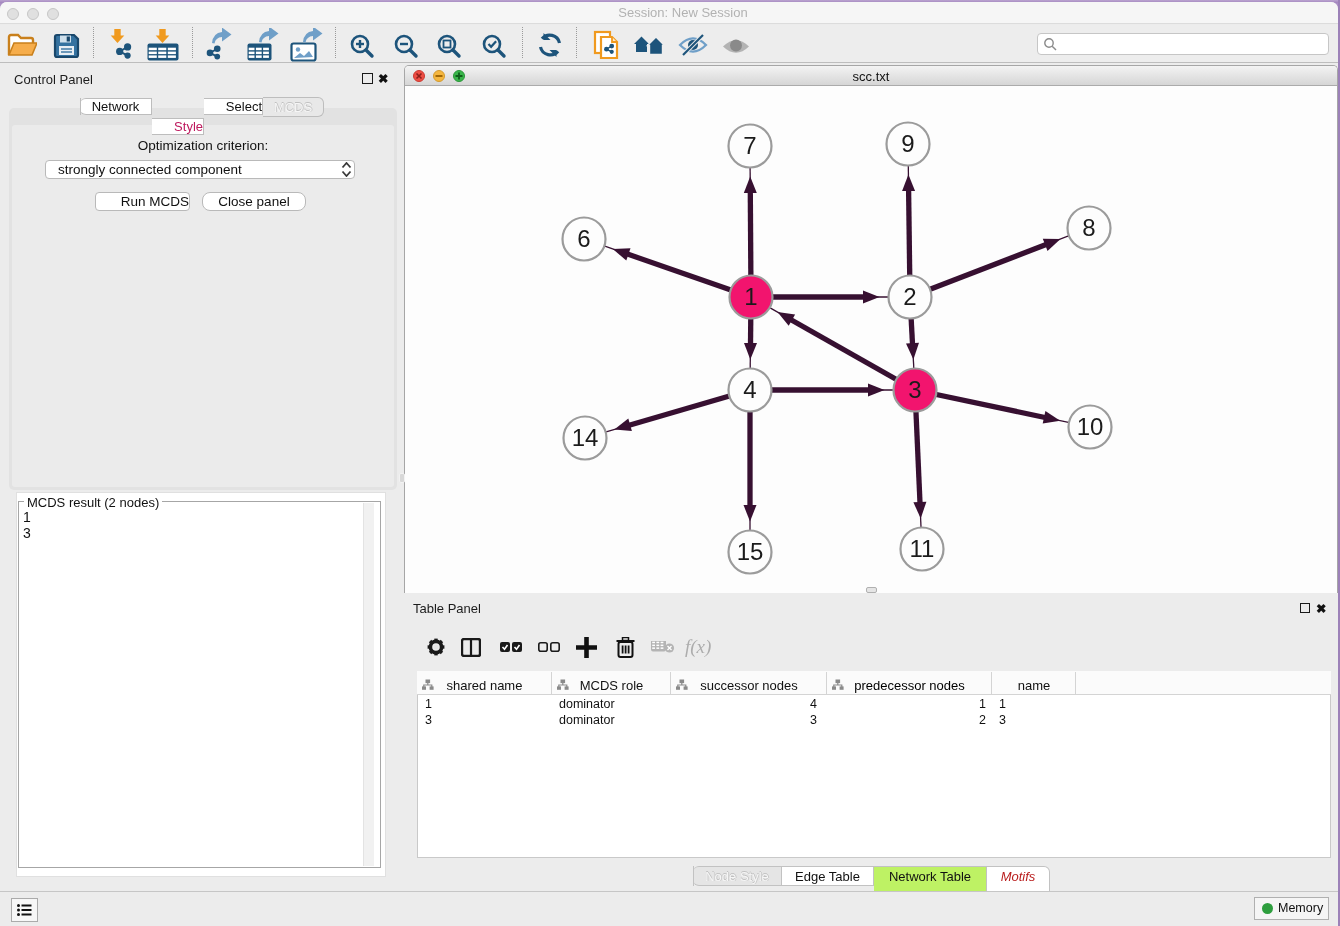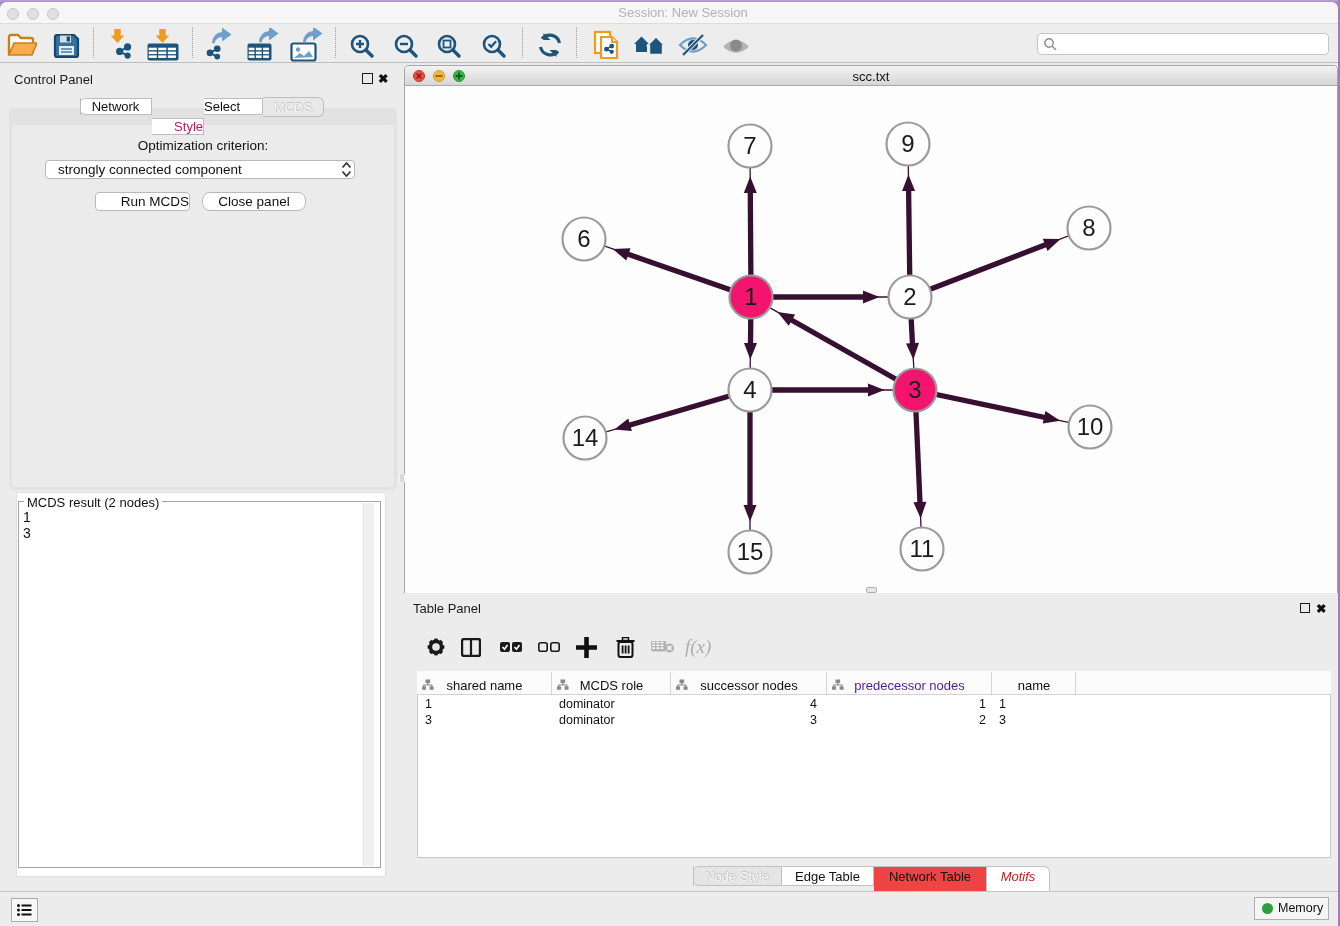--- a/index.html
+++ b/index.html
@@ -138,21 +138,21 @@
     <line x1="9.2" y1="9.2" x2="13" y2="13" stroke="#8a8a8a" stroke-width="1.4"></line>
   </svg>
 
 <div class="abs" style="left:14px;top:72px;font-size:13px;color:#1c1c1c">Control Panel</div>
 <div class="abs" style="left:362px;top:73px;width:11px;height:11px;border:1.6px solid #1a1a1a"></div>
 <div class="abs" style="left:378px;top:71px;font-size:12.5px;font-weight:bold;color:#111">✖</div>
 <div class="abs" style="left:9px;top:108px;width:388px;height:382px;background:#e2e2e2;border-radius:5px"></div>
 <div class="abs" style="left:12px;top:125px;width:382px;height:362px;background:#ebebeb;border-radius:3px"></div>
 <div style="position:absolute;left:80px;top:98px;width:72px;height:17px;background:#fff;border:1px solid #bdbdbd;border-left:none;border-radius:6px 0 0 6px;box-sizing:border-box;text-align:center;line-height:16px;font-size:13px;color:#111;">Network</div>
 <div style="position:absolute;left:152px;top:98px;width:52px;height:17px;background:#fff;border:1px solid #bdbdbd;border-left:none;box-sizing:border-box;text-align:right;line-height:16px;font-size:13px;color:#be185d;margin-top:20px;">Style</div>
-<div style="position:absolute;left:204px;top:98px;width:59px;height:17px;background:#fff;border:1px solid #bdbdbd;border-left:none;box-sizing:border-box;text-align:left;line-height:16px;font-size:13px;color:#111;">Select</div>
+<div style="position:absolute;left:204px;top:98px;width:59px;height:17px;background:#fff;border:1px solid #bdbdbd;border-left:none;box-sizing:border-box;text-align:right;line-height:16px;font-size:13px;color:#111;">Select</div>
 <div style="position:absolute;left:263px;top:97px;width:61px;height:20px;background:#e8e8e8;border:1px solid #bdbdbd;border-left:none;border-radius:0 6px 6px 0;box-sizing:border-box;text-align:center;line-height:19px;font-size:13px;color:#f6f6f6;text-shadow:0 -1px 0 #c0c0c0,1px 0 0 #cacaca;">MCDS</div>
 <div style="position:absolute;left:80px;top:98px;width:1px;height:17px;background:#bdbdbd"></div>
 <div class="abs" style="left:9px;top:138px;width:388px;text-align:center;font-size:13.5px;color:#111">Optimization criterion:</div>
 <div class="abs" style="left:45px;top:160px;width:310px;height:19px;background:#fff;border:1px solid #b9b9b9;border-radius:4px;font-size:13.5px;color:#111;line-height:17px;padding-left:12px">strongly connected component</div>
 <svg class="abs" style="left:340px;top:162px" width="13" height="15" viewBox="0 0 13 15">
     <path d="M2.5 5.5 L6.5 1 L10.5 5.5" fill="none" stroke="#3a3a3a" stroke-width="1.8"></path>
     <path d="M2.5 9.5 L6.5 14 L10.5 9.5" fill="none" stroke="#3a3a3a" stroke-width="1.8"></path>
   </svg>
 <div class="abs" style="left:95px;top:192px;width:95px;height:19px;background:#fff;border:1px solid #b9b9b9;border-radius:4px;text-align:right;line-height:17px;font-size:13.5px;color:#111">Run MCDS</div>
 <div class="abs" style="left:202px;top:192px;width:104px;height:19px;background:#fff;border:1px solid #b9b9b9;border-radius:8px;text-align:center;line-height:17px;font-size:13.5px;color:#111">Close panel</div>
@@ -321,42 +321,42 @@
   </svg>
 <div style="position:absolute;left:671px;top:672px;width:156px;height:23px;border-right:1px solid #d4d4d4;"></div>
 <div style="position:absolute;left:671px;top:678px;width:156px;text-align:center;font-size:13px;color:#111">successor nodes</div>
 <svg style="position:absolute;left:676px;top:679px" width="12" height="11" viewBox="0 0 12 11">
     <rect x="3.5" y="0.5" width="4.6" height="3.6" fill="#8a8a8a"></rect>
     <path d="M5.8 4 v2 M1.8 8 v-2 h8 v2" stroke="#8a8a8a" stroke-width="1.2" fill="none"></path>
     <rect x="0" y="7.4" width="4" height="3.4" fill="#8a8a8a"></rect>
     <rect x="7.6" y="7.4" width="4" height="3.4" fill="#8a8a8a"></rect>
   </svg>
 <div style="position:absolute;left:827px;top:672px;width:165px;height:23px;border-right:1px solid #d4d4d4;"></div>
-<div style="position:absolute;left:827px;top:678px;width:165px;text-align:center;font-size:13px;color:#4c1d95">predecessor nodes</div>
+<div style="position:absolute;left:827px;top:678px;width:165px;text-align:center;font-size:13px;color:#000000">predecessor nodes</div>
 <svg style="position:absolute;left:832px;top:679px" width="12" height="11" viewBox="0 0 12 11">
     <rect x="3.5" y="0.5" width="4.6" height="3.6" fill="#8a8a8a"></rect>
     <path d="M5.8 4 v2 M1.8 8 v-2 h8 v2" stroke="#8a8a8a" stroke-width="1.2" fill="none"></path>
     <rect x="0" y="7.4" width="4" height="3.4" fill="#8a8a8a"></rect>
     <rect x="7.6" y="7.4" width="4" height="3.4" fill="#8a8a8a"></rect>
   </svg>
 <div style="position:absolute;left:992px;top:672px;width:84px;height:23px;border-right:1px solid #d4d4d4;"></div>
 <div style="position:absolute;left:992px;top:678px;width:84px;text-align:center;font-size:13px;color:#111">name</div>
 <div style="position:absolute;left:425px;top:697px;font-size:12.5px;color:#111">1</div>
 <div style="position:absolute;left:559px;top:697px;font-size:12.5px;color:#111">dominator</div>
 <div style="position:absolute;left:671px;top:697px;width:146px;text-align:right;font-size:12.5px;color:#111">4</div>
 <div style="position:absolute;left:827px;top:697px;width:159px;text-align:right;font-size:12.5px;color:#111">1</div>
 <div style="position:absolute;left:999px;top:697px;font-size:12.5px;color:#111">1</div>
 <div style="position:absolute;left:425px;top:713px;font-size:12.5px;color:#111">3</div>
 <div style="position:absolute;left:559px;top:713px;font-size:12.5px;color:#111">dominator</div>
 <div style="position:absolute;left:671px;top:713px;width:146px;text-align:right;font-size:12.5px;color:#111">3</div>
 <div style="position:absolute;left:827px;top:713px;width:159px;text-align:right;font-size:12.5px;color:#111">2</div>
 <div style="position:absolute;left:999px;top:713px;font-size:12.5px;color:#111">3</div>
 <div style="position:absolute;left:693px;top:866px;width:89px;height:20px;background:#e5e5e5;border:1px solid #c2c2c2;border-left:none;border-radius:6px 0 0 6px;box-sizing:border-box;text-align:center;line-height:20px;font-size:13px;color:#f6f6f6;text-shadow:0 -1px 0 #c0c0c0,1px 0 0 #cacaca;">Node Style</div>
 <div style="position:absolute;left:782px;top:866px;width:92px;height:20px;background:#fff;border:1px solid #c2c2c2;border-left:none;box-sizing:border-box;text-align:center;line-height:20px;font-size:13px;color:#111;">Edge Table</div>
-<div style="position:absolute;left:874px;top:866px;width:113px;height:36px;background:#ef4444;border:1px solid #c2c2c2;border-left:none;box-sizing:border-box;text-align:center;line-height:20px;font-size:13px;color:#111;">Network Table</div>
+<div style="position:absolute;left:874px;top:866px;width:113px;height:36px;background:#bef264;border:1px solid #c2c2c2;border-left:none;box-sizing:border-box;text-align:center;line-height:20px;font-size:13px;color:#111;">Network Table</div>
 <div style="position:absolute;left:987px;top:866px;width:63px;height:36px;background:#fff;border:1px solid #c2c2c2;border-left:none;border-radius:0 6px 6px 0;box-sizing:border-box;text-align:center;line-height:20px;font-size:13px;color:#b91c1c;font-style:italic;">Motifs</div>
 <div style="position:absolute;left:693px;top:866px;width:1px;height:20px;background:#c2c2c2;border-radius:0;"></div>
 
 <div class="abs" style="left:0;top:891px;width:1338px;height:35px;background:#ececec;border-top:1px solid #c6c6c6"></div>
 <div class="abs" style="left:11px;top:898px;width:27px;height:24px;background:#f7f7f7;border:1px solid #ababab"></div>
 <svg class="abs" style="left:17px;top:904px" width="15" height="12" viewBox="0 0 15 12">
     <circle cx="1.5" cy="1.5" r="1.5" fill="#111"></circle>
     <circle cx="1.5" cy="6" r="1.5" fill="#111"></circle>
     <circle cx="1.5" cy="10.5" r="1.5" fill="#111"></circle>
     <rect x="4.5" y="0.5" width="10" height="2" fill="#111"></rect>

